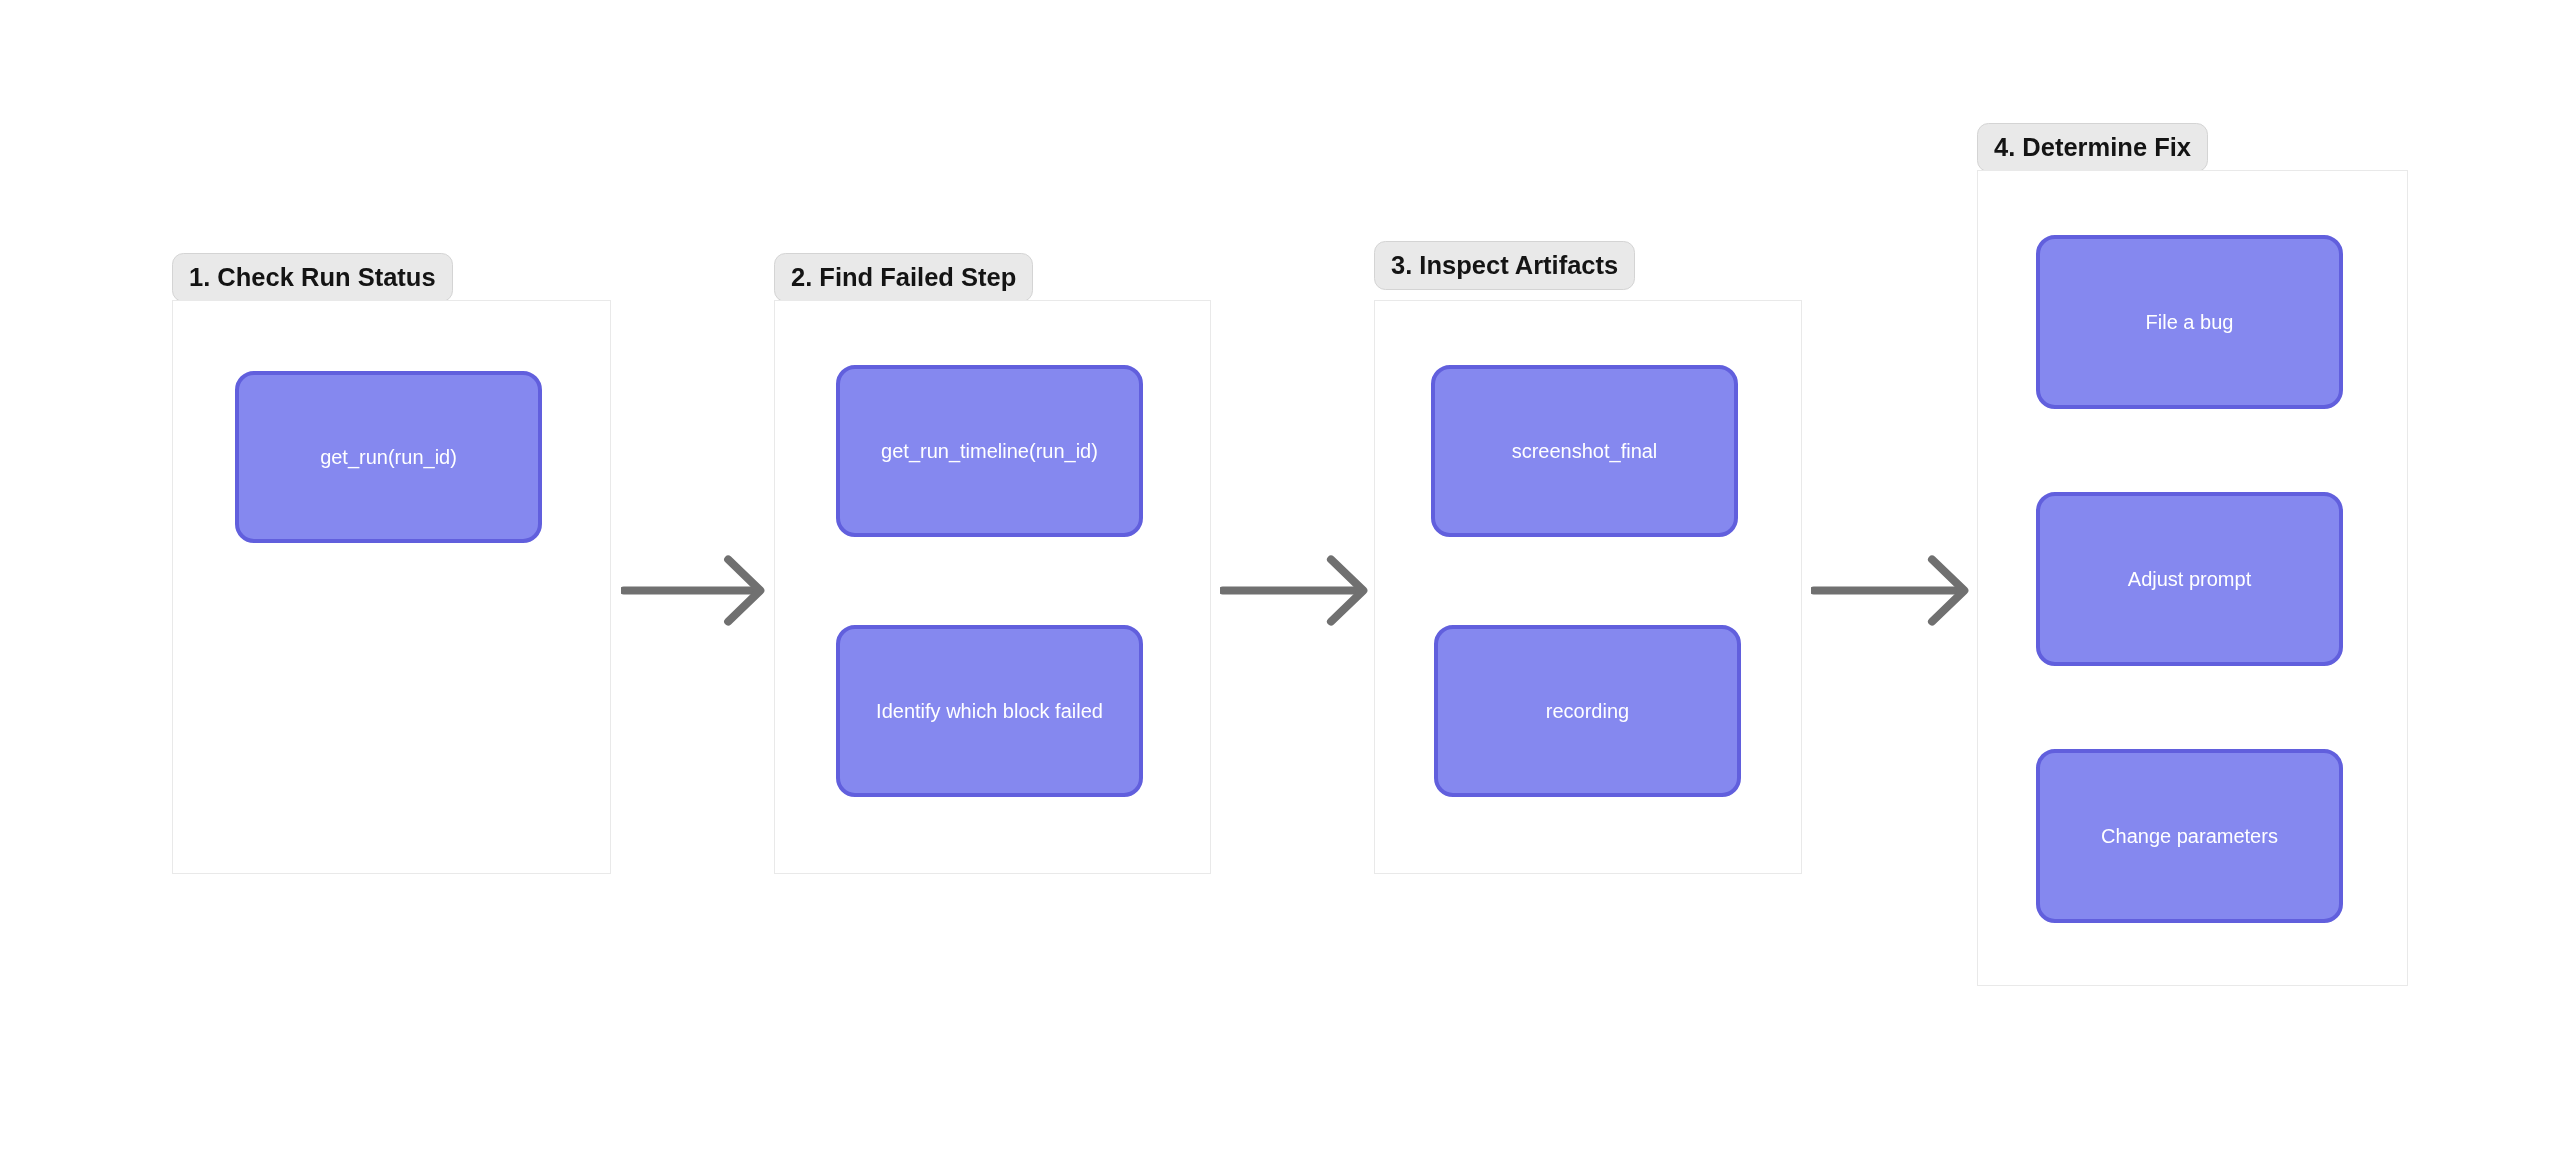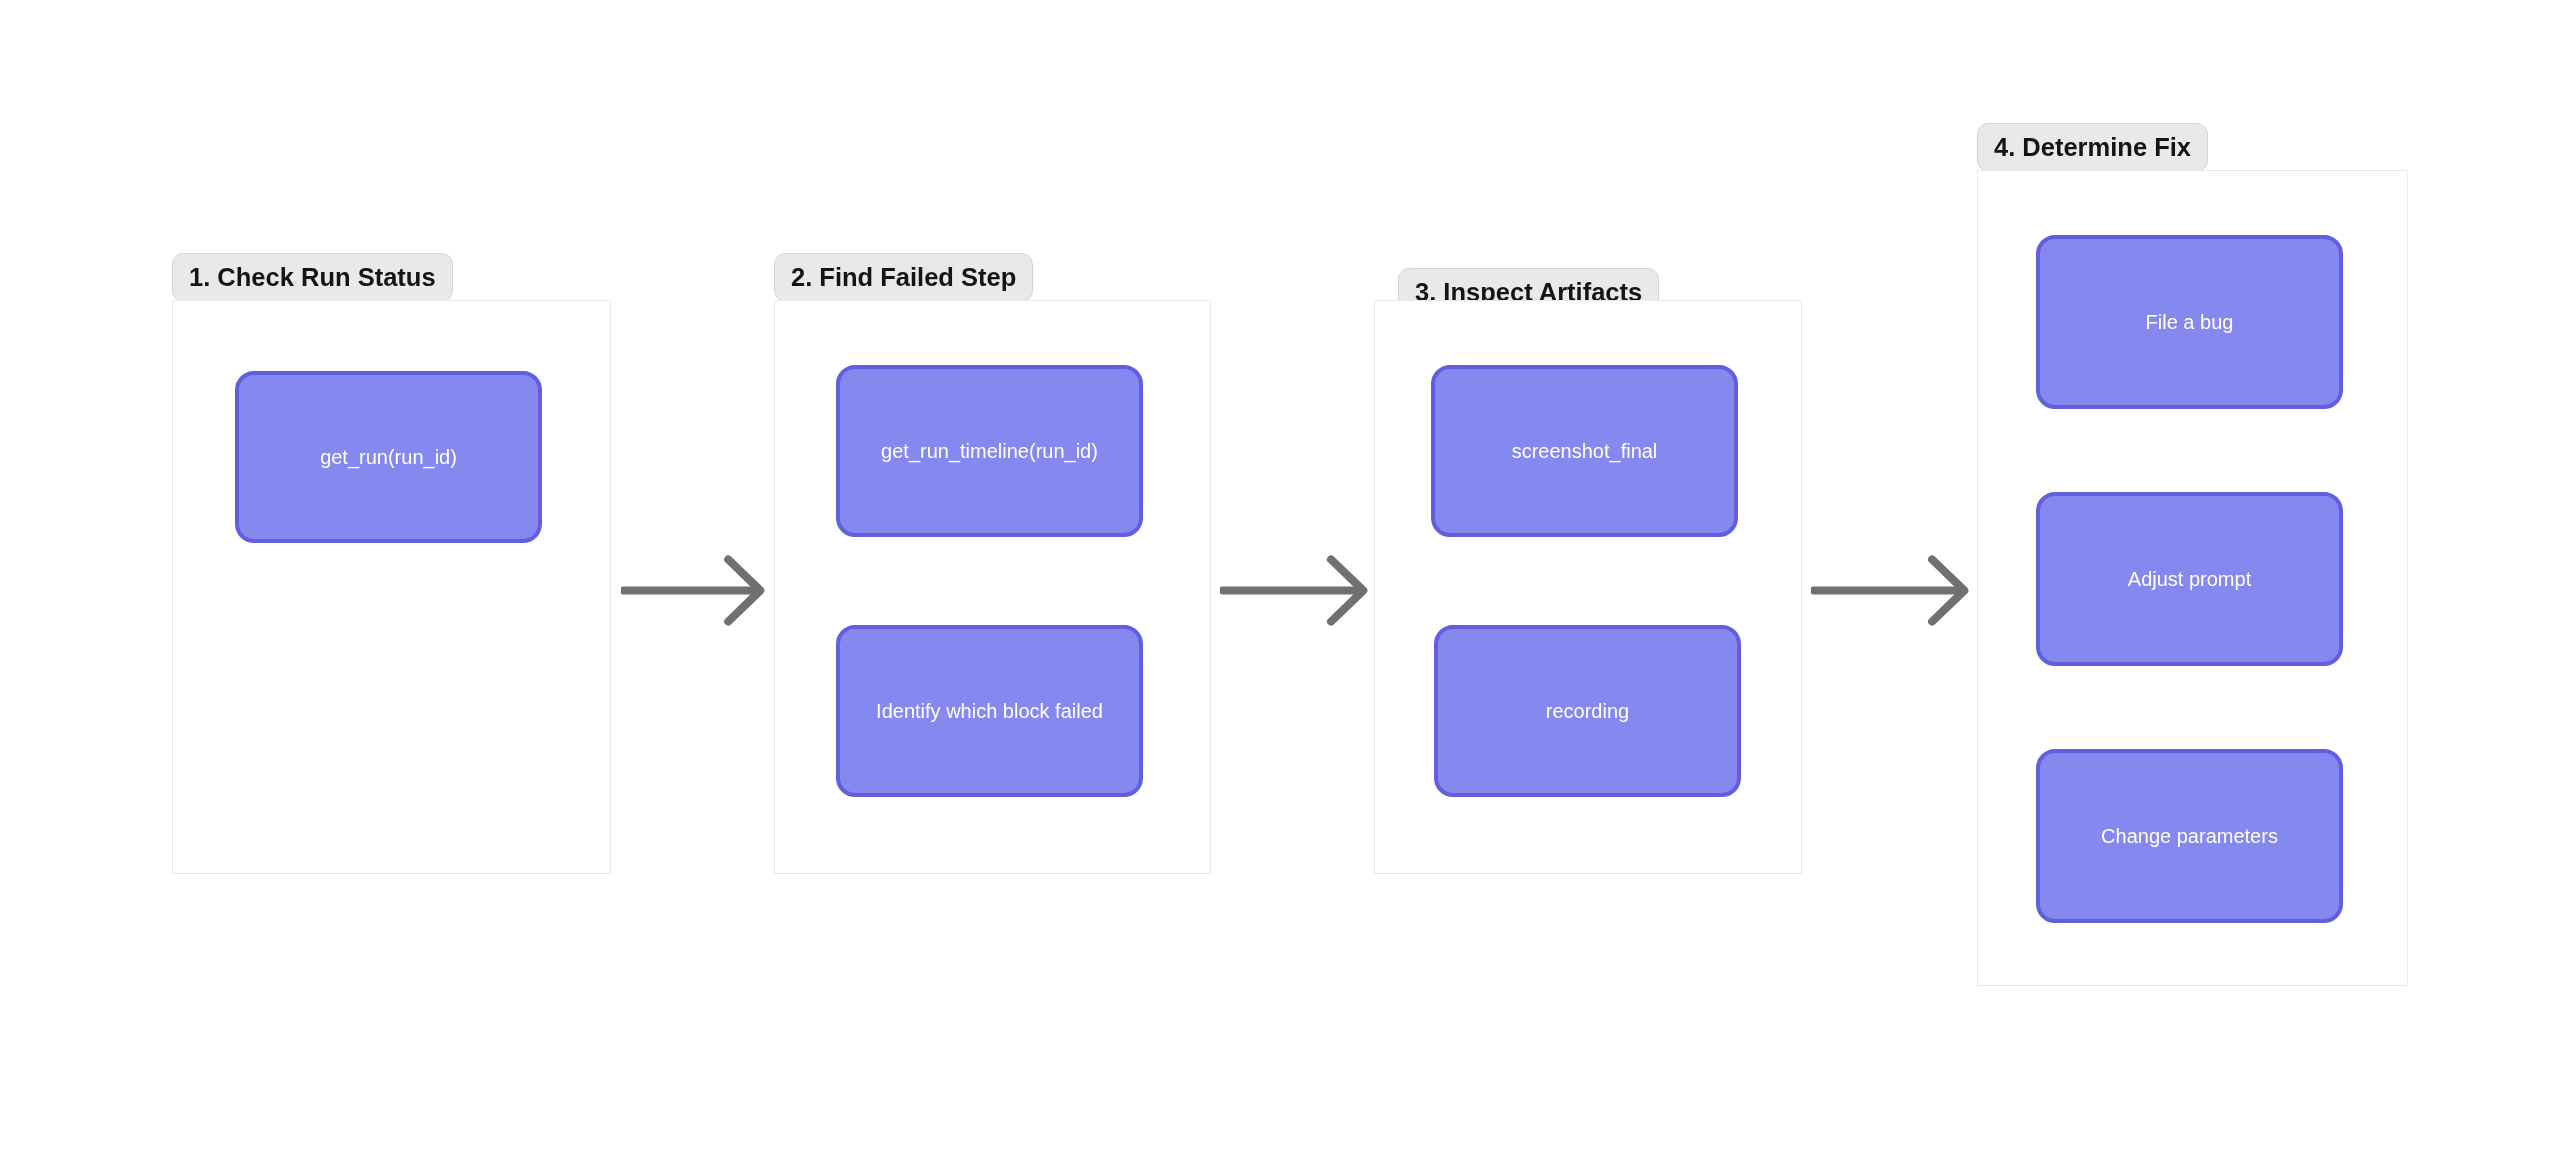--- a/index.html
+++ b/index.html
@@ -96,21 +96,21 @@
     </div>
   </div>
 
   <div class="arrow" style="left:1220px; top:550px; width:148px;">
     <svg viewBox="0 0 220 120" preserveAspectRatio="none" fill="none" stroke="#707070" stroke-width="12" stroke-linecap="round" stroke-linejoin="round">
       <line x1="4" y1="60" x2="209" y2="60"></line>
       <polyline points="165,14 213,60 165,106"></polyline>
     </svg>
   </div>
 
-  <div class="pill" style="left:1374px; top:268px;margin-left:24px;">
+  <div class="pill" style="left:1374px; top:241px;">
     <span>3. Inspect Artifacts</span>
   </div>
   <div class="frame" style="left:1374px; top:300px; width:428px; height:574px;padding-left:30px;">
     <div class="node node-sm" style="left:56px; top:64px;">
       <span>screenshot_final</span>
     </div>
     <div class="node node-sm" style="left:59px; top:324px;">
       <span>recording</span>
     </div>
   </div>

